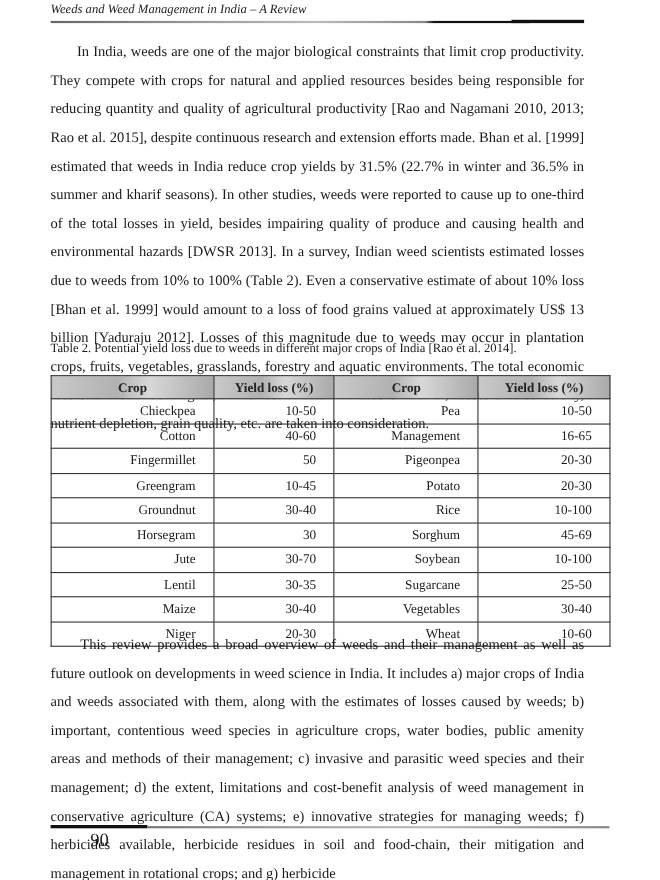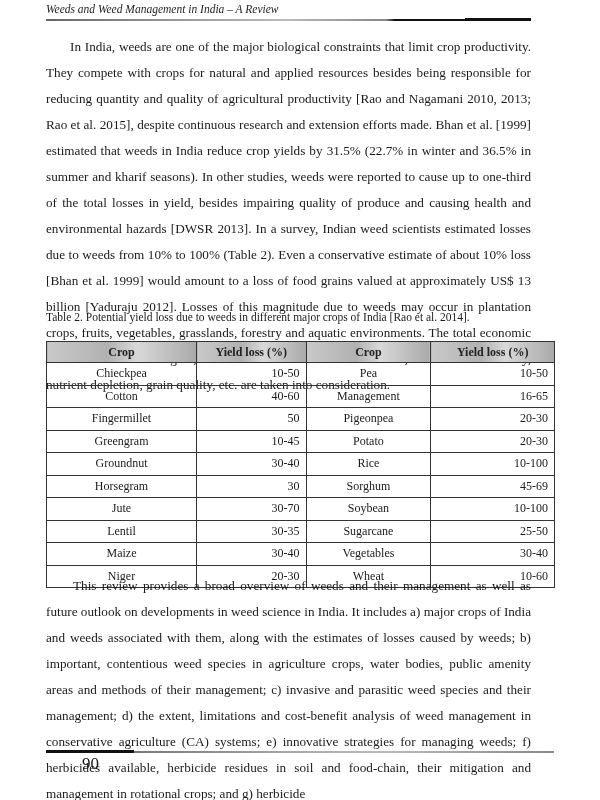--- a/index.html
+++ b/index.html
@@ -8,24 +8,24 @@
   .running-head { position:absolute; left:46px; top:3px; font-size:11.5px; font-style:italic; color:#222;font-family:Liberation Serif, serif; }
   .head-rule { position:absolute; left:46px; top:19px; width:436px; height:1.5px;
                background:linear-gradient(90deg,#666 0%,#999 30%,#bbb 55%,#888 78%,#111 80%,#111 100%); }
   .head-rule-thick { position:absolute; left:465px; top:18px; width:66px; height:3px; background:#111; }
   .text { position:absolute; left:46px; width:485px; font-size:13.2px; line-height:26px;
           text-align:justify; margin:0; }
   .p1 { top:34px; text-indent:24px; }
   .caption { position:absolute; left:46px; top:310px; font-size:11.5px; line-height:14px; }
   table.t2 { position:absolute; left:46px; top:341px; width:509px; border-collapse:collapse;
              font-size:12px; }
-  table.t2 th, table.t2 td { border:1px solid #333; height:21.5px; padding:0 6px;margin-left:31px; }
+  table.t2 th, table.t2 td { border:1px solid #333; height:21.5px; padding:0 16px;margin-left:31px; }
   table.t2 th { background:linear-gradient(90deg,#c9c9c9,#b1b1b1 40%,#d8d8d8 60%,#a9a9a9);
                 font-weight:bold; text-align:center; color:#222; height:20px; }
-  table.t2 td.crop { text-align:center; }
+  table.t2 td.crop { text-align:right; }
   table.t2 td.val { text-align:right; }
   .col1 { width:142px; } .col2 { width:101px; } .col3 { width:115px; } .col4 { width:116px; }
   .p2 { top:573px; text-indent:27px; }
   .foot-rule-thick { position:absolute; left:46px; top:750px; width:88px; height:3px; background:#111; }
   .foot-rule { position:absolute; left:134px; top:751px; width:420px; height:1.5px;
                background:linear-gradient(90deg,#777,#aaa 40%,#bbb 60%,#888); }
   .page-number { position:absolute; left:82px; top:754px; font-size:17px; }
 </style>
 </head>
 <body>

